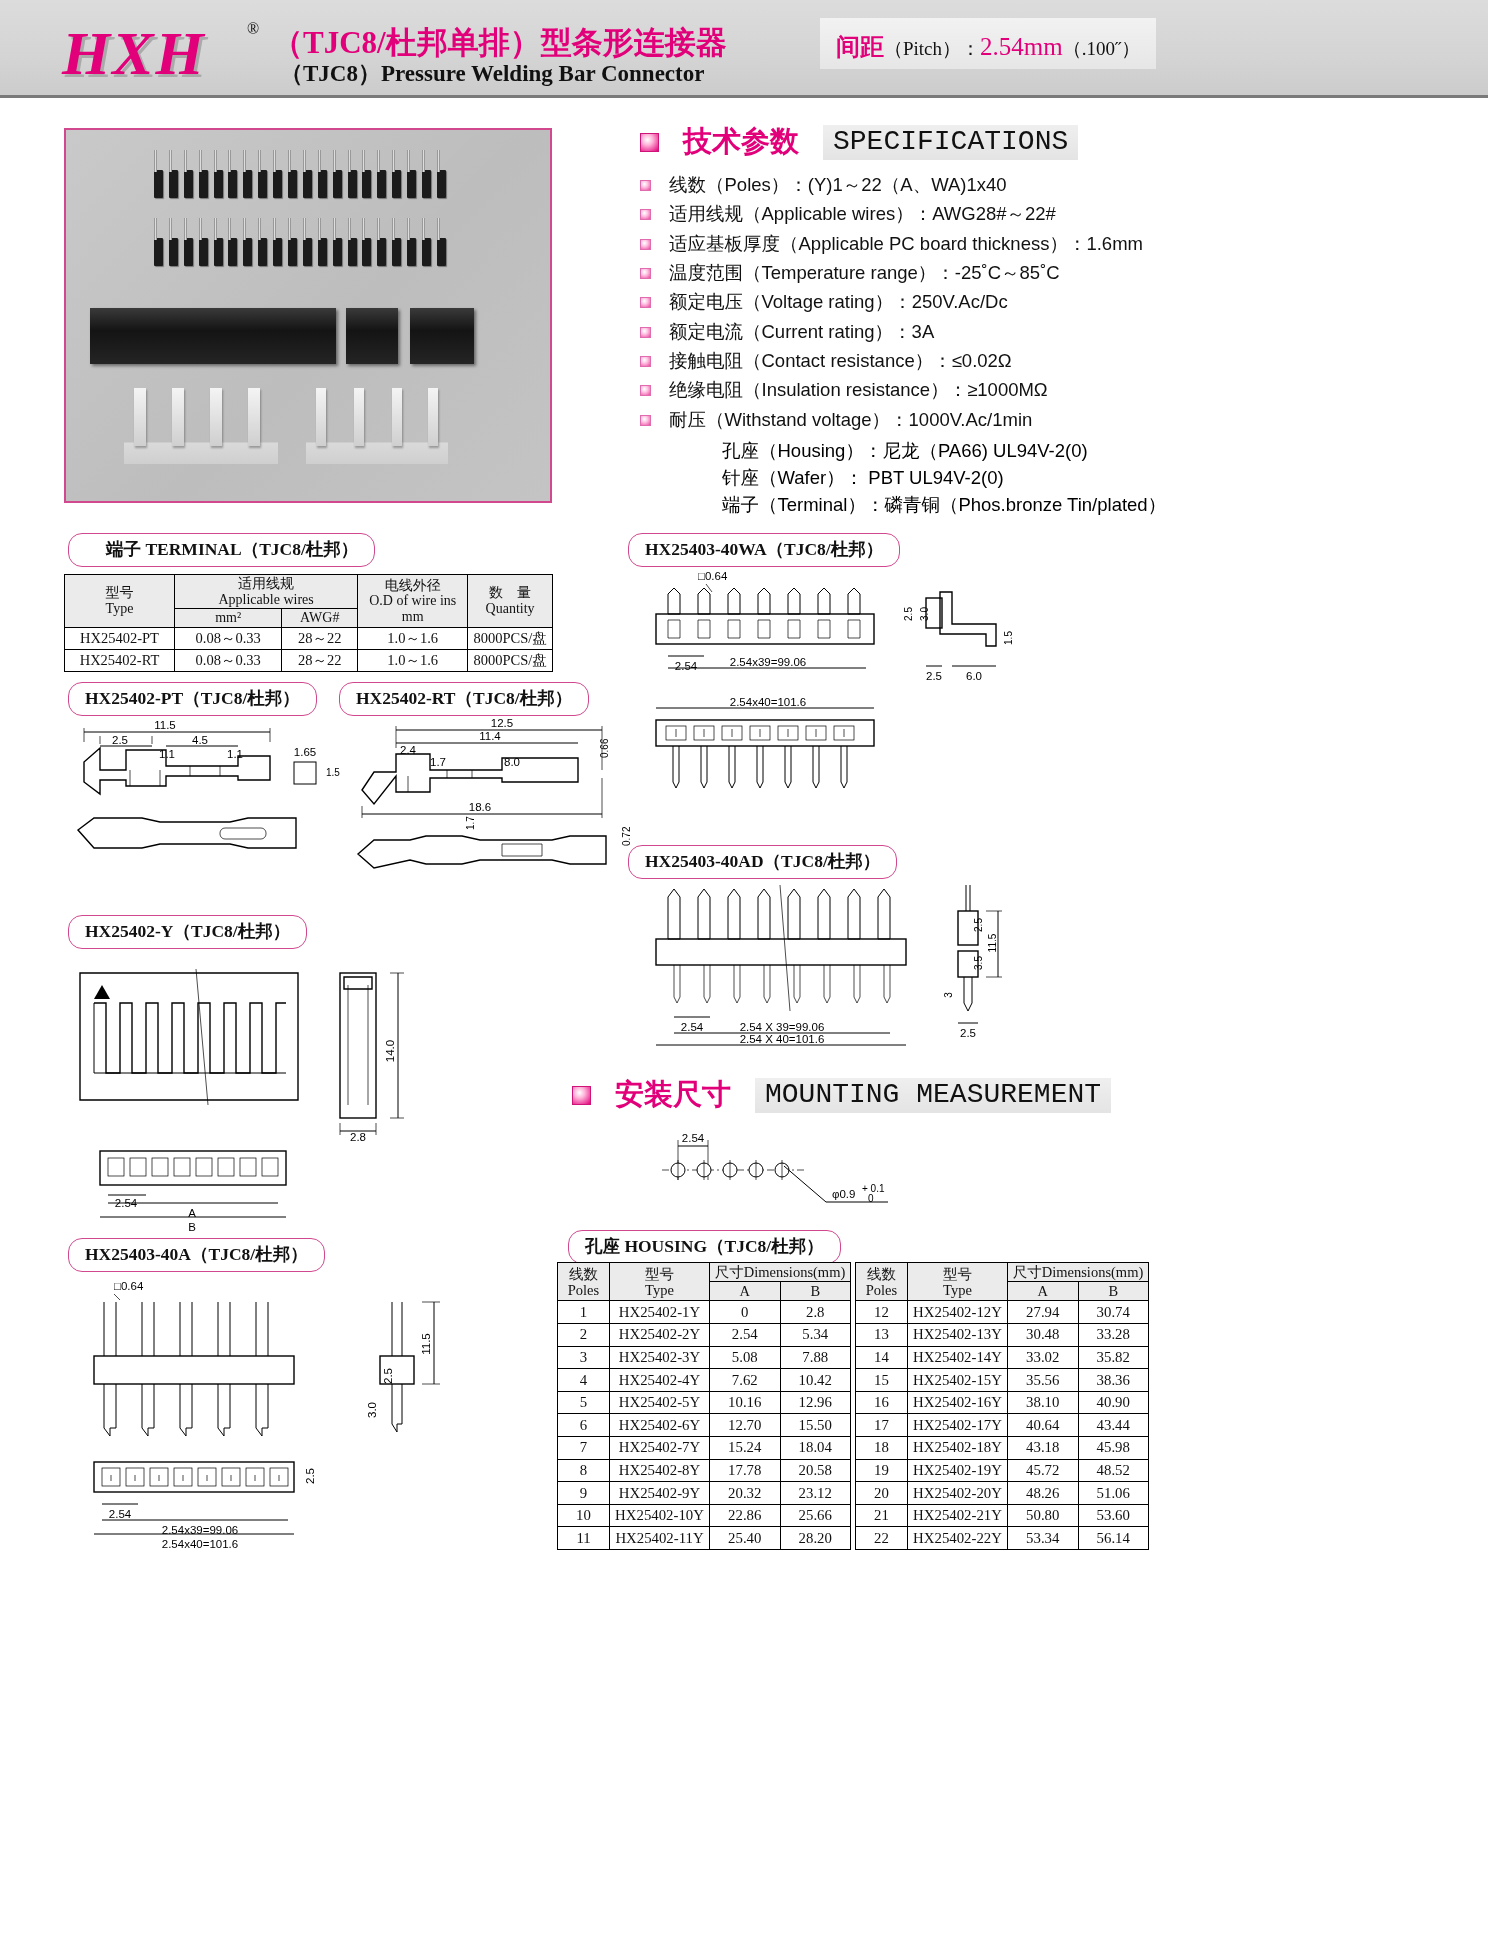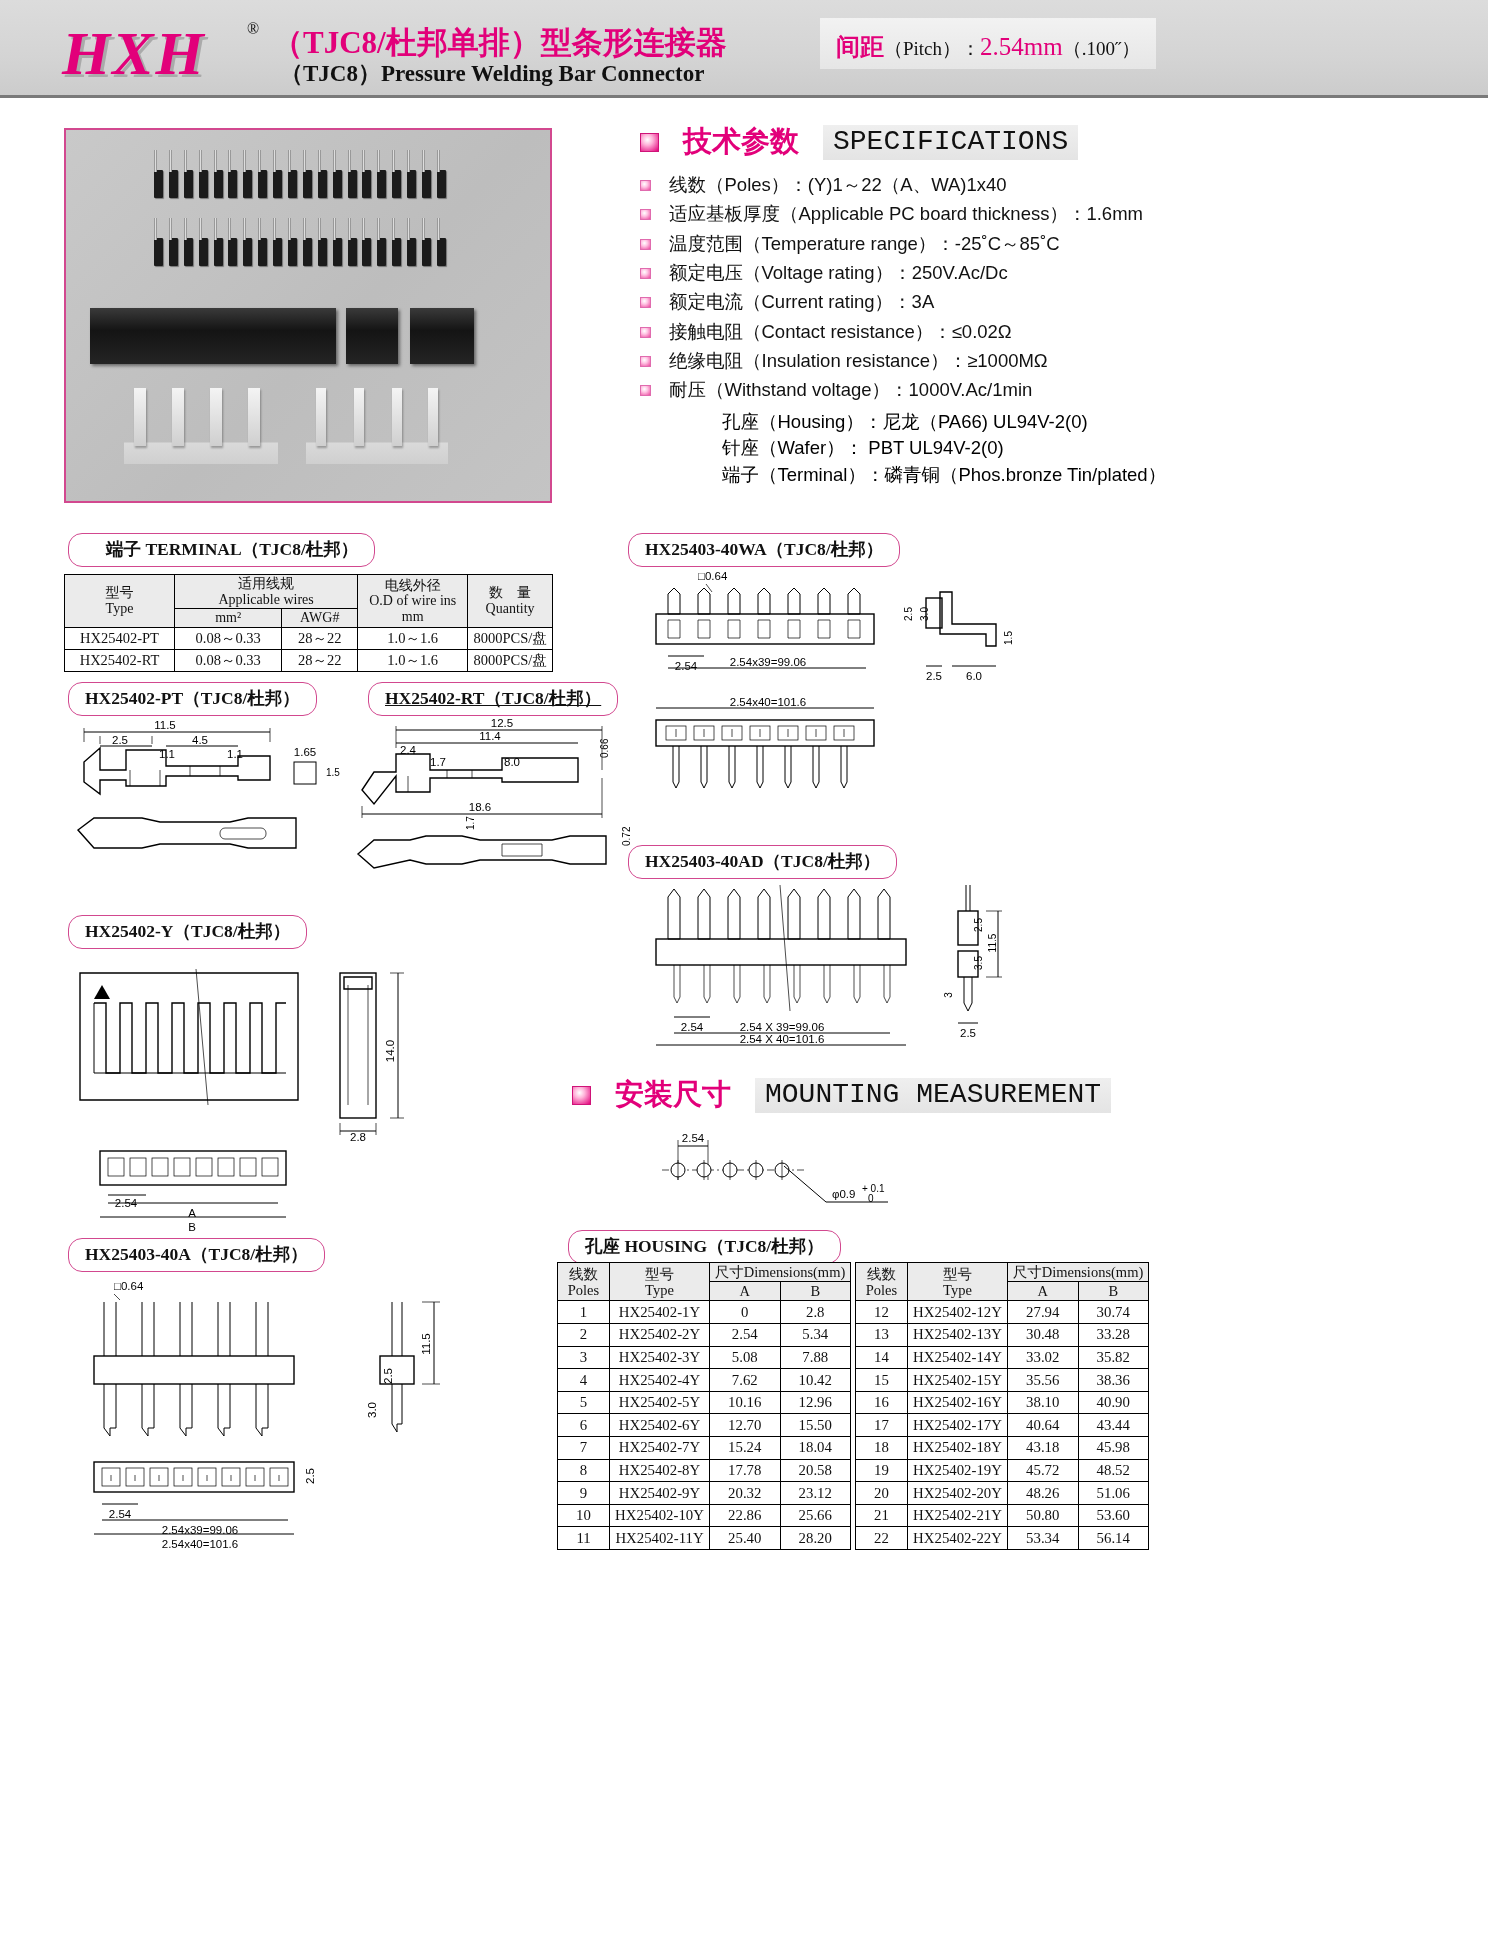--- a/index.html
+++ b/index.html
@@ -215,20 +215,24 @@
     <div class="sec-cn">技术参数</div>
     <div class="sec-en">SPECIFICATIONS</div>
   </div>
   <div class="spec-list">
     <div class="spec-row">
       <div class="sq-sm"></div>
       <div class="spec-txt">线数（Poles）：(Y)1～22（A、WA)1x40</div>
     </div>
     <div class="spec-row">
       <div class="sq-sm"></div>
+      <div class="spec-txt">适用线规（Applicable wires）：AWG28#～22#</div>
+    </div>
+    <div class="spec-row">
+      <div class="sq-sm"></div>
       <div class="spec-txt">适应基板厚度（Applicable PC board thickness）：1.6mm</div>
     </div>
     <div class="spec-row">
       <div class="sq-sm"></div>
       <div class="spec-txt">温度范围（Temperature range）：-25˚C～85˚C</div>
     </div>
     <div class="spec-row">
       <div class="sq-sm"></div>
       <div class="spec-txt">额定电压（Voltage rating）：250V.Ac/Dc</div>
     </div>
@@ -249,21 +253,21 @@
       <div class="spec-txt">耐压（Withstand voltage）：1000V.Ac/1min</div>
     </div>
     <div class="mat-sub">孔座（Housing）：尼龙（PA66) UL94V-2(0)</div>
     <div class="mat-sub">针座（Wafer）： PBT  UL94V-2(0)</div>
     <div class="mat-sub">端子（Terminal）：磷青铜（Phos.bronze Tin/plated）</div>
   </div>
 </div>
 
 <div class="pill" style="left:68px; top:533px;padding-left:37px;">端子 TERMINAL（TJC8/杜邦）</div>
 <div class="pill" style="left:68px; top:682px;">HX25402-PT（TJC8/杜邦）</div>
-<div class="pill" style="left:368px; top:682px;text-decoration:underline;">HX25402-RT（TJC8/杜邦）</div>
+<div class="pill" style="left:339px; top:682px;">HX25402-RT（TJC8/杜邦）</div>
 <div class="pill" style="left:68px; top:915px;">HX25402-Y（TJC8/杜邦）</div>
 <div class="pill" style="left:68px; top:1238px;">HX25403-40A（TJC8/杜邦）</div>
 <div class="pill" style="left:628px; top:533px;">HX25403-40WA（TJC8/杜邦）</div>
 <div class="pill" style="left:628px; top:845px;">HX25403-40AD（TJC8/杜邦）</div>
 <div class="pill" style="left:568px; top:1230px;">孔座 HOUSING（TJC8/杜邦）</div>
 
 <table class="tbl term-tbl">
   <thead>
     <tr>
       <th rowspan="2" style="width:110px;">

